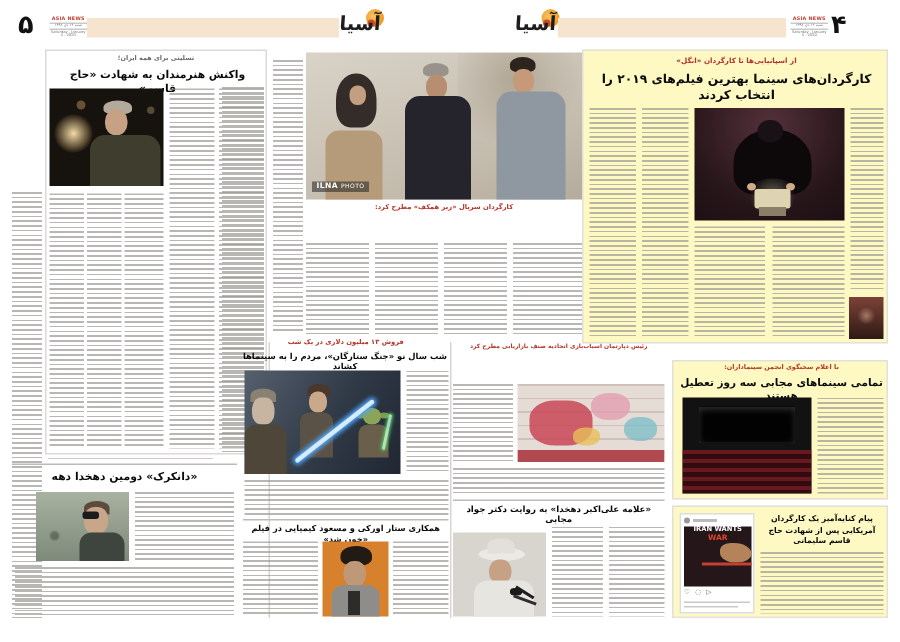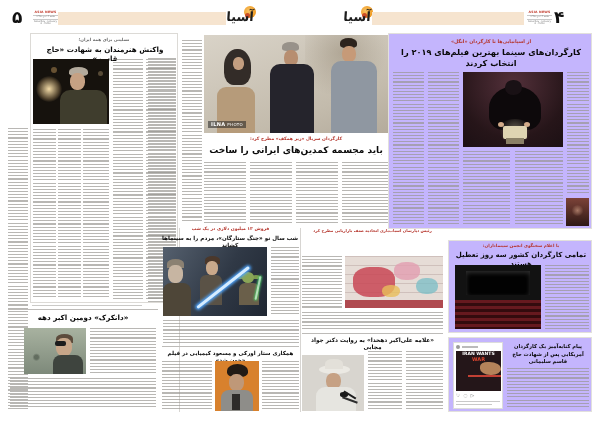--- a/index.html
+++ b/index.html
@@ -19,21 +19,21 @@
   .logo .t{position:relative;font-size:13px;font-weight:bold;color:#1d1d1d;line-height:26px;transform:skewX(-4deg);display:block;}
   
   .tx{background-image:repeating-linear-gradient(to bottom,#979590 0,#979590 1.1px,transparent 1.1px,transparent 3.15px);opacity:.68;}
   .tx2{opacity:.5;}
   
   .kick{color:#b5342b;font-weight:bold;text-align:center;line-height:1.1;}
   .kick.grey{color:#6b6b6b;}
   .hl{color:#0a0a0a;font-weight:bold;text-align:center;line-height:1.25;}
   .rule-t{border-top:.5px solid #bdbbb8;}
   .vline{width:0;border-left:.5px solid #d7d5d2;}
-  .gbox{background:#c4b5fd;border:.5px solid #e2e0dc;box-sizing:border-box;}
+  .gbox{background:#fef9c3;border:.5px solid #e2e0dc;box-sizing:border-box;}
   
   .photo{position:absolute;overflow:hidden;}
   .photo > div, .photo > span{position:absolute;}
   .p-sol{background:#16120d;}
   .p-sol .flare{left:4%;top:26%;width:26px;height:26px;border-radius:50%;
       background:radial-gradient(circle,rgba(255,230,175,.95),rgba(255,210,140,.25) 55%,transparent 72%);}
   .p-sol .bk1{left:24%;top:12%;width:6px;height:6px;border-radius:50%;background:rgba(255,200,120,.35);}
   .p-sol .bk2{left:86%;top:18%;width:5px;height:5px;border-radius:50%;background:rgba(255,220,160,.28);}
   .p-sol .hair{left:47%;top:12%;width:19px;height:9px;border-radius:50% 50% 30% 30%;background:#b3aa9c;}
   .p-sol .face{left:49%;top:22%;width:15px;height:17px;border-radius:45%;background:#c6a183;}
@@ -174,21 +174,21 @@
     <div class="abs tx" style="left:115px;top:25px;width:30px;height:240px;"></div>
     <div class="abs tx" style="left:2px;top:95px;width:23px;height:170px;"></div>
     <div class="abs tx" style="left:27px;top:95px;width:23px;height:170px;"></div>
     <div class="abs tx" style="left:52px;top:95px;width:26px;height:170px;"></div>
   </div>
   <div class="abs tx tx2" style="left:32px;top:305px;width:110px;height:3px;"></div>
 
   <div class="abs tx" style="left:148px;top:58px;width:28px;height:245px;"></div>
 
   <div class="abs rule-t" style="left:8px;top:309px;width:150px;height:103px;">
-    <div class="abs hl" style="left:0;top:3px;width:150px;font-size:7.2px;">«دانکرک» دومین اکبر دهه</div>
+    <div class="abs hl" style="left:0;top:3px;width:150px;font-size:7.2px;">«دانکرک» دومین دهخدا دهه</div>
     <div class="photo p-nolan" style="left:16px;top:18px;width:62px;height:46px;">
       <div class="crowd"></div>
         <div class="hair"></div>
         <div class="face"></div>
         <div class="shade"></div>
         <div class="torso"></div>
     </div>
     <div class="abs tx" style="left:82px;top:18px;width:66px;height:46px;"></div>
     <div class="abs tx" style="left:2px;top:68px;width:146px;height:32px;"></div>
   </div>
@@ -207,21 +207,20 @@
       <div class="m1-suit"></div>
     <div class="m2-hair"></div>
       <div class="m2-face"></div>
       <div class="m2-swtr"></div>
     <span class="wm">
       <span>ILNA</span>
       <span style="font-weight:normal;font-size:4px;">PHOTO</span>
     </span>
   </div>
   <div class="abs kick" style="left:204px;top:137px;width:184px;font-size:4.5px;">کارگردان سریال «زیر همکف» مطرح کرد:</div>
-  <div class="abs hl" style="left:204px;top:145px;width:184px;font-size:9px;">باید مجسمه کمدین‌های ایرانی را ساخت</div>
   <div class="abs tx" style="left:204px;top:162px;width:42px;height:62px;"></div>
   <div class="abs tx" style="left:250px;top:162px;width:42px;height:62px;"></div>
   <div class="abs tx" style="left:296px;top:162px;width:42px;height:62px;"></div>
   <div class="abs tx" style="left:342px;top:162px;width:46px;height:62px;"></div>
 
   <div class="abs kick" style="left:163px;top:227px;width:135px;font-size:4.5px;">فروش ۱۳ میلیون دلاری در یک شب</div>
   <div class="abs hl" style="left:160px;top:235px;width:140px;font-size:5.6px;">شب سال نو «جنگ ستارگان»، مردم را به سینماها کشاند</div>
   <div class="photo p-sw" style="left:163px;top:247px;width:104px;height:69px;">
     <div class="l-hair"></div>
       <div class="l-face"></div>
@@ -295,21 +294,21 @@
     <div class="abs tx" style="left:178px;top:38px;width:22px;height:122px;"></div>
     <div class="abs tx" style="left:74px;top:117px;width:47px;height:73px;"></div>
     <div class="abs tx" style="left:126px;top:117px;width:48px;height:73px;"></div>
     <div class="photo p-mini" style="left:177px;top:164px;width:23px;height:28px;">
         <div class="c"></div>
       </div>
   </div>
 
   <div class="abs gbox" style="left:448px;top:240px;width:144px;height:93px;">
     <div class="abs kick" style="left:0;top:3px;width:144px;font-size:4.3px;">با اعلام سخنگوی انجمن سینماداران:</div>
-    <div class="abs hl" style="left:0;top:10px;width:144px;font-size:7px;">تمامی کارگردان کشور سه روز تعطیل هستند</div>
+    <div class="abs hl" style="left:0;top:10px;width:144px;font-size:7px;">تمامی سینماهای مجابی سه روز تعطیل هستند</div>
     <div class="photo p-cin" style="left:6px;top:24px;width:86px;height:64px;">
       <div class="scr"></div>
         <div class="seats"></div>
     </div>
     <div class="abs tx" style="left:96px;top:24px;width:44px;height:64px;"></div>
   </div>
 
   <div class="abs gbox" style="left:448px;top:337px;width:144px;height:75px;">
     <div class="photo p-insta" style="left:4px;top:4px;width:50px;height:67px;">
       <div class="av"></div>

